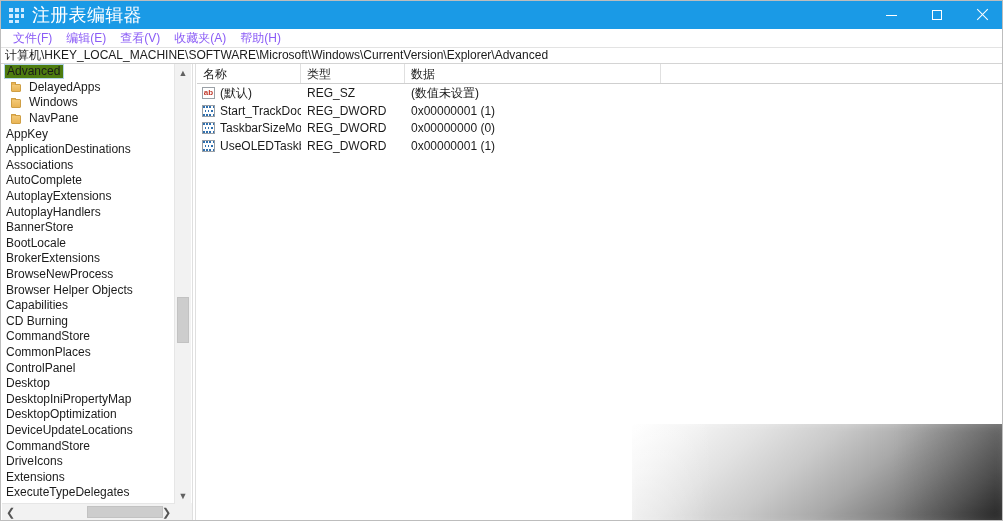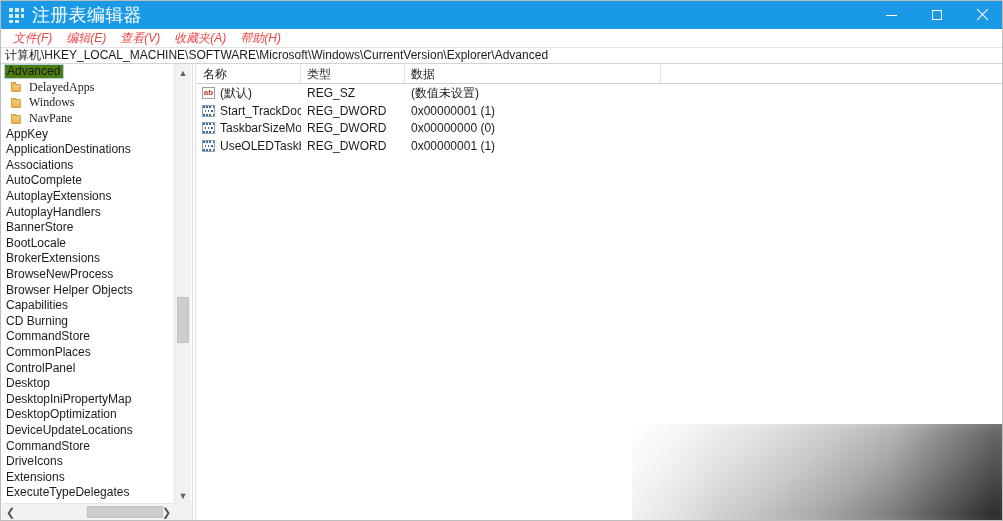--- a/index.html
+++ b/index.html
@@ -94,25 +94,24 @@
     width: 1003px;
     height: 19px;
     background: #ffffff;
     display: flex;
     align-items: center;
     padding-left: 5px;
     box-sizing: border-box;
   }
   .menu-item {
     font-size: 12px;
-    color: #ef4444;
+    color: #8b5cf6;
     padding: 1px 7px 2px 7px;
     white-space: nowrap;
     line-height: 15px;
-    font-style: italic;
   }
 
   
   .addressbar {
     position: absolute;
     left: 0; top: 46px;
     width: 1003px;
     height: 17px;
     background: #ffffff;
     border-top: 1px solid #e3e3e3;
@@ -163,21 +162,21 @@
     line-height: 15px;
   }
   .tree-row.selected .tree-label {
     background: #4d7c0f;
     border: 1px solid #b2d4ea;
     padding: 0 3px 0 2px;
     margin-left: -2px;
     line-height: 13px;
   }
   .tree-row .tree-label { display: inline-block; }
-  .tree-row.child { padding-left: 9px; font-family: Liberation Serif, serif; }
+  .tree-row.child { padding-left: 9px; }
   .folder-ico {
     width: 11px; height: 10px;
     margin-right: 7px;
     position: relative;
     flex: none;
   }
   .folder-ico .body {
     position: absolute;
     left: 0; top: 1.5px;
     width: 10px; height: 8.5px;

